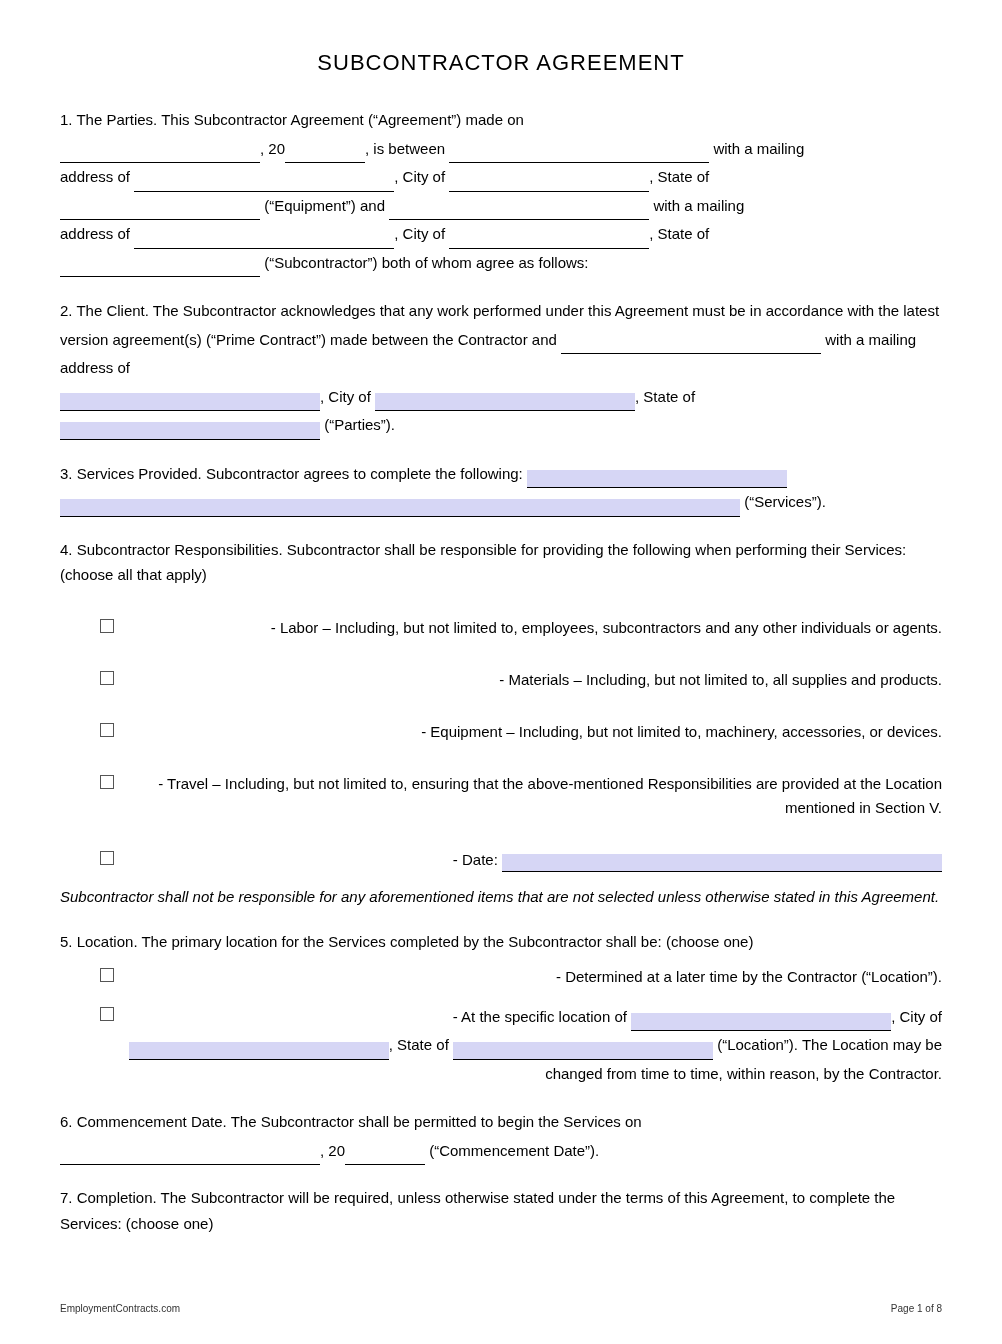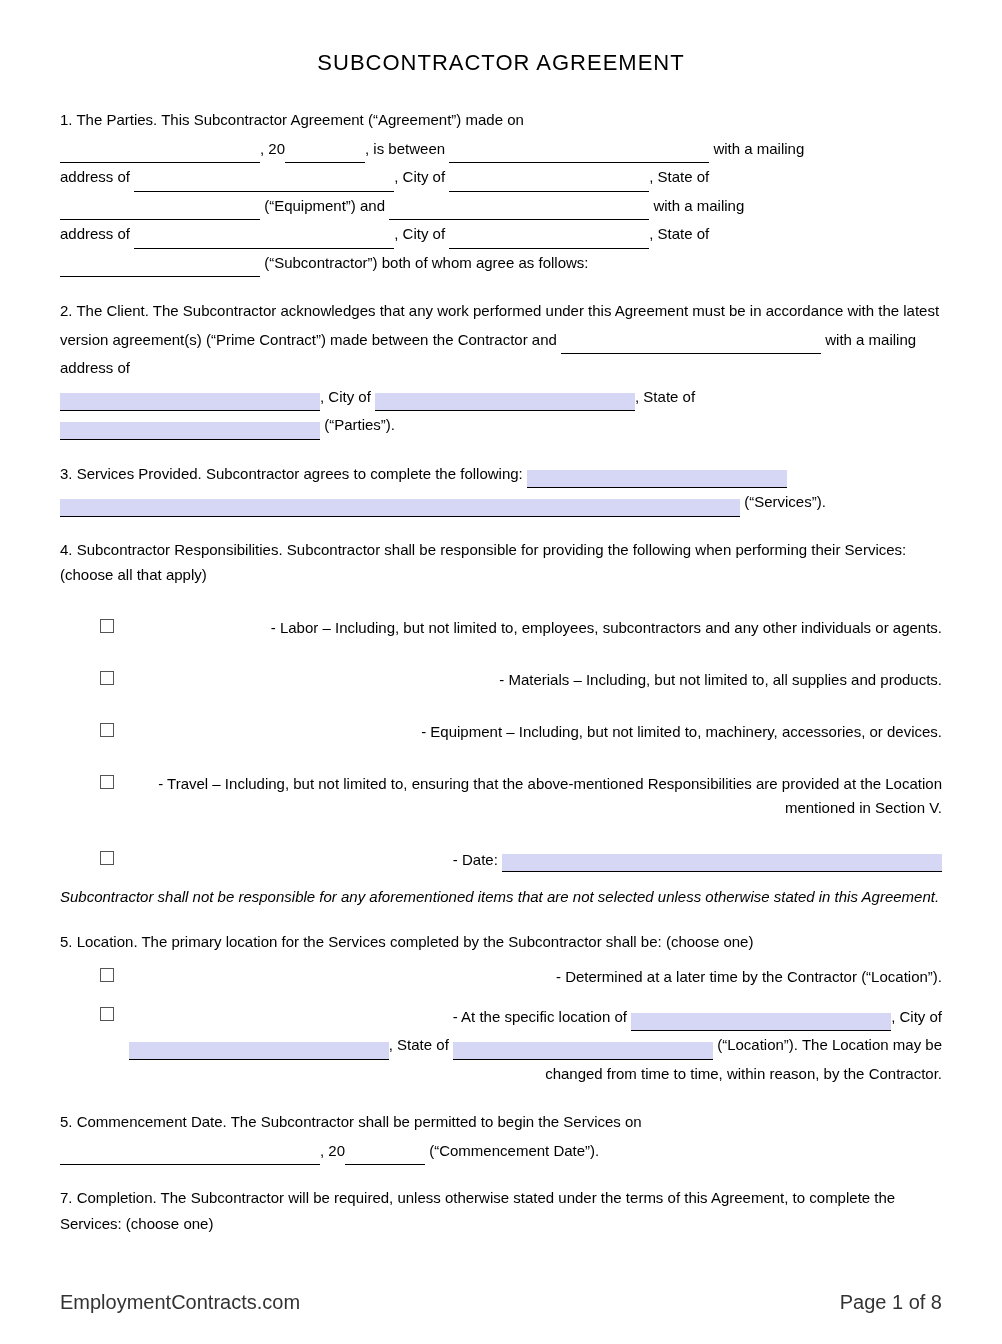--- a/index.html
+++ b/index.html
@@ -64,21 +64,21 @@
       background: #fff;
     }
     .checkbox-text { flex: 1; }
     .footer {
       position: absolute;
       bottom: 30px;
       left: 60px;
       right: 60px;
       display: flex;
       justify-content: space-between;
-      font-size: 20px;
+      font-size: 10px;
       color: #333;
     }
     .line-wrap {
       line-height: 1.9;
     }
   </style>
 </head>
 <body>
 
 <h1>SUBCONTRACTOR AGREEMENT</h1>
@@ -159,21 +159,21 @@
         <span>- At the specific location of</span>
         <span class="underline-blue underline-xl"></span><span>, City of</span>
         <br>
         <span class="underline-blue underline-xl"></span><span>, State of</span> <span class="underline-blue underline-xl"></span> <span>(“Location”).  The Location may be changed from time to time, within reason, by the Contractor.</span>
       </span>
     </div>
   </div>
 </div>
 
 <div class="section line-wrap">
-  <span class="bold">5. Commencement Date.</span><span> The Subcontractor shall be permitted to begin the Services on</span>
+  <span class="bold">6. Commencement Date.</span><span> The Subcontractor shall be permitted to begin the Services on</span>
   <br>
   <span class="underline underline-xl"></span><span>, 20</span><span class="underline underline-sm"></span> <span>(“Commencement Date”).</span>
 </div>
 
 <div class="section">
   <span class="bold">7. Completion.</span><span> The Subcontractor will be required, unless otherwise stated under the terms of this Agreement, to complete the Services: (choose one)</span>
 </div>
 
 <div class="footer">
   <span>EmploymentContracts.com</span>

